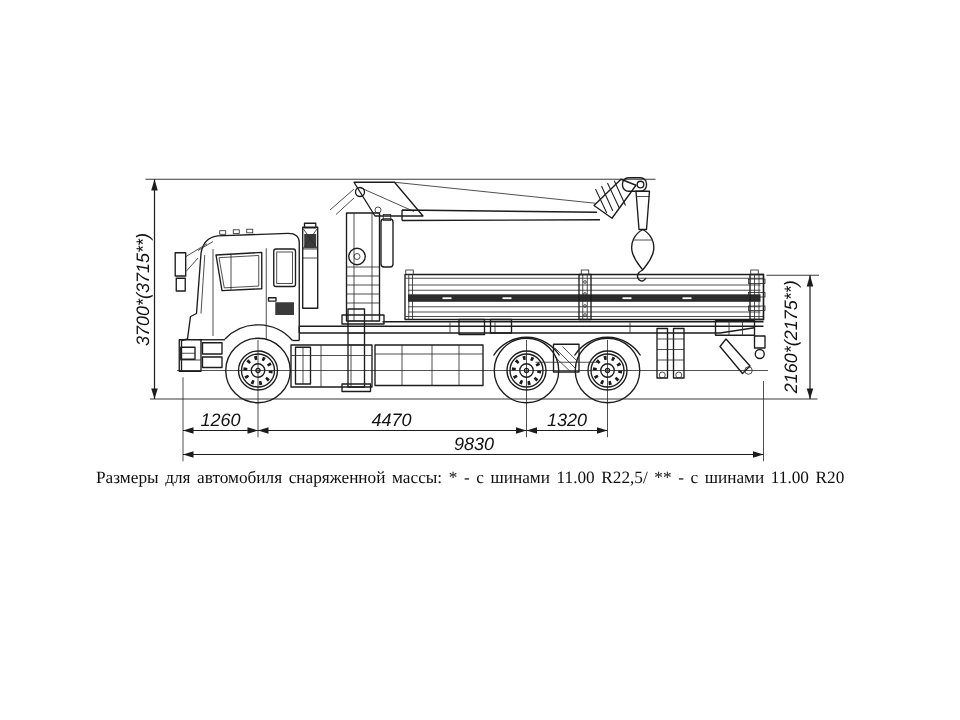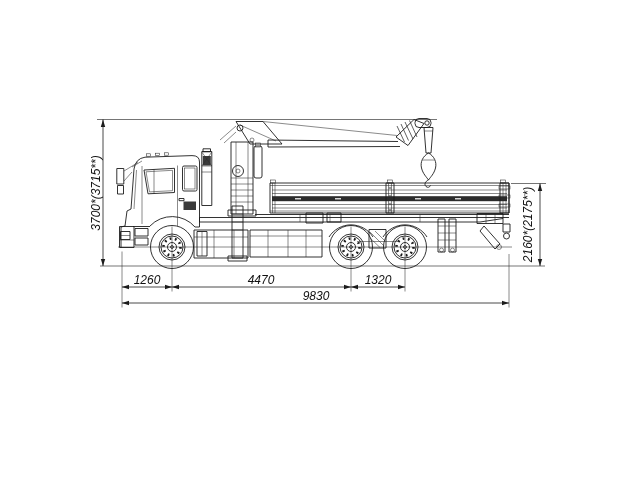--- a/index.html
+++ b/index.html
@@ -214,14 +214,15 @@
     </g>
 
     <g>
       <path class="dimln" d="M122,303 H509"></path>
       <polygon class="arr" points="122,303 129,300.8 129,305.2"></polygon>
       <polygon class="arr" points="509,303 502,300.8 502,305.2"></polygon>
       <text class="dimtxt" x="316" y="300" text-anchor="middle">9830</text>
     </g>
   </svg>
 
+  <div class="caption">Размеры для автомобиля снаряженной массы: * - с шинами 11.00 R22,5/ ** - с шинами 11.00 R20</div>
 
 </div>
 
 </body></html>

